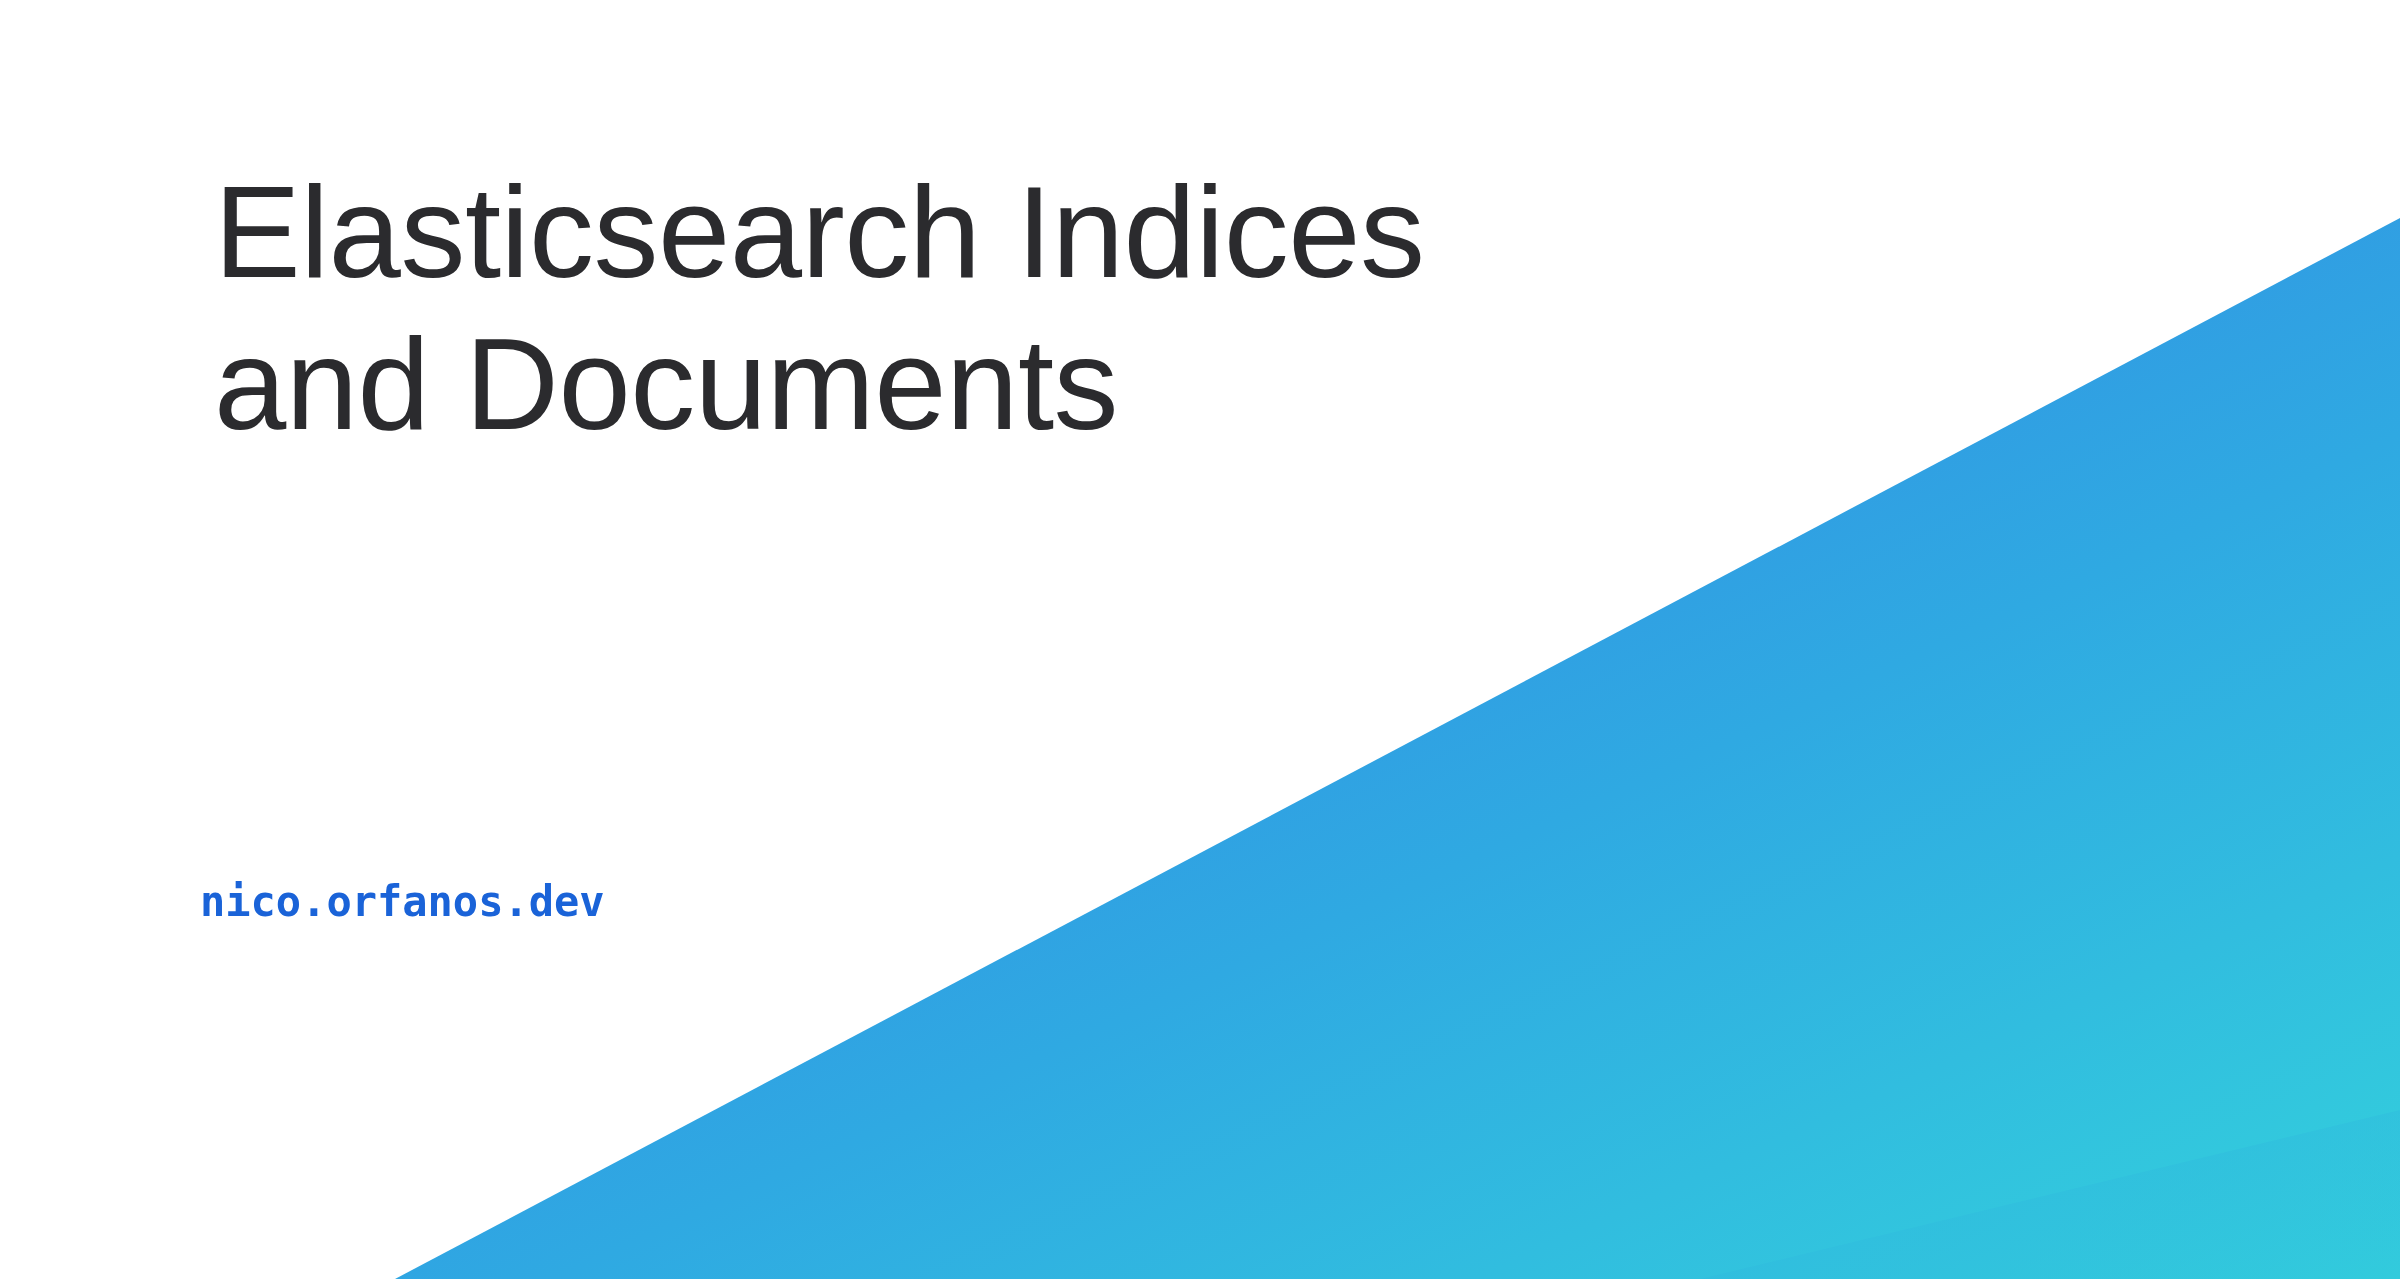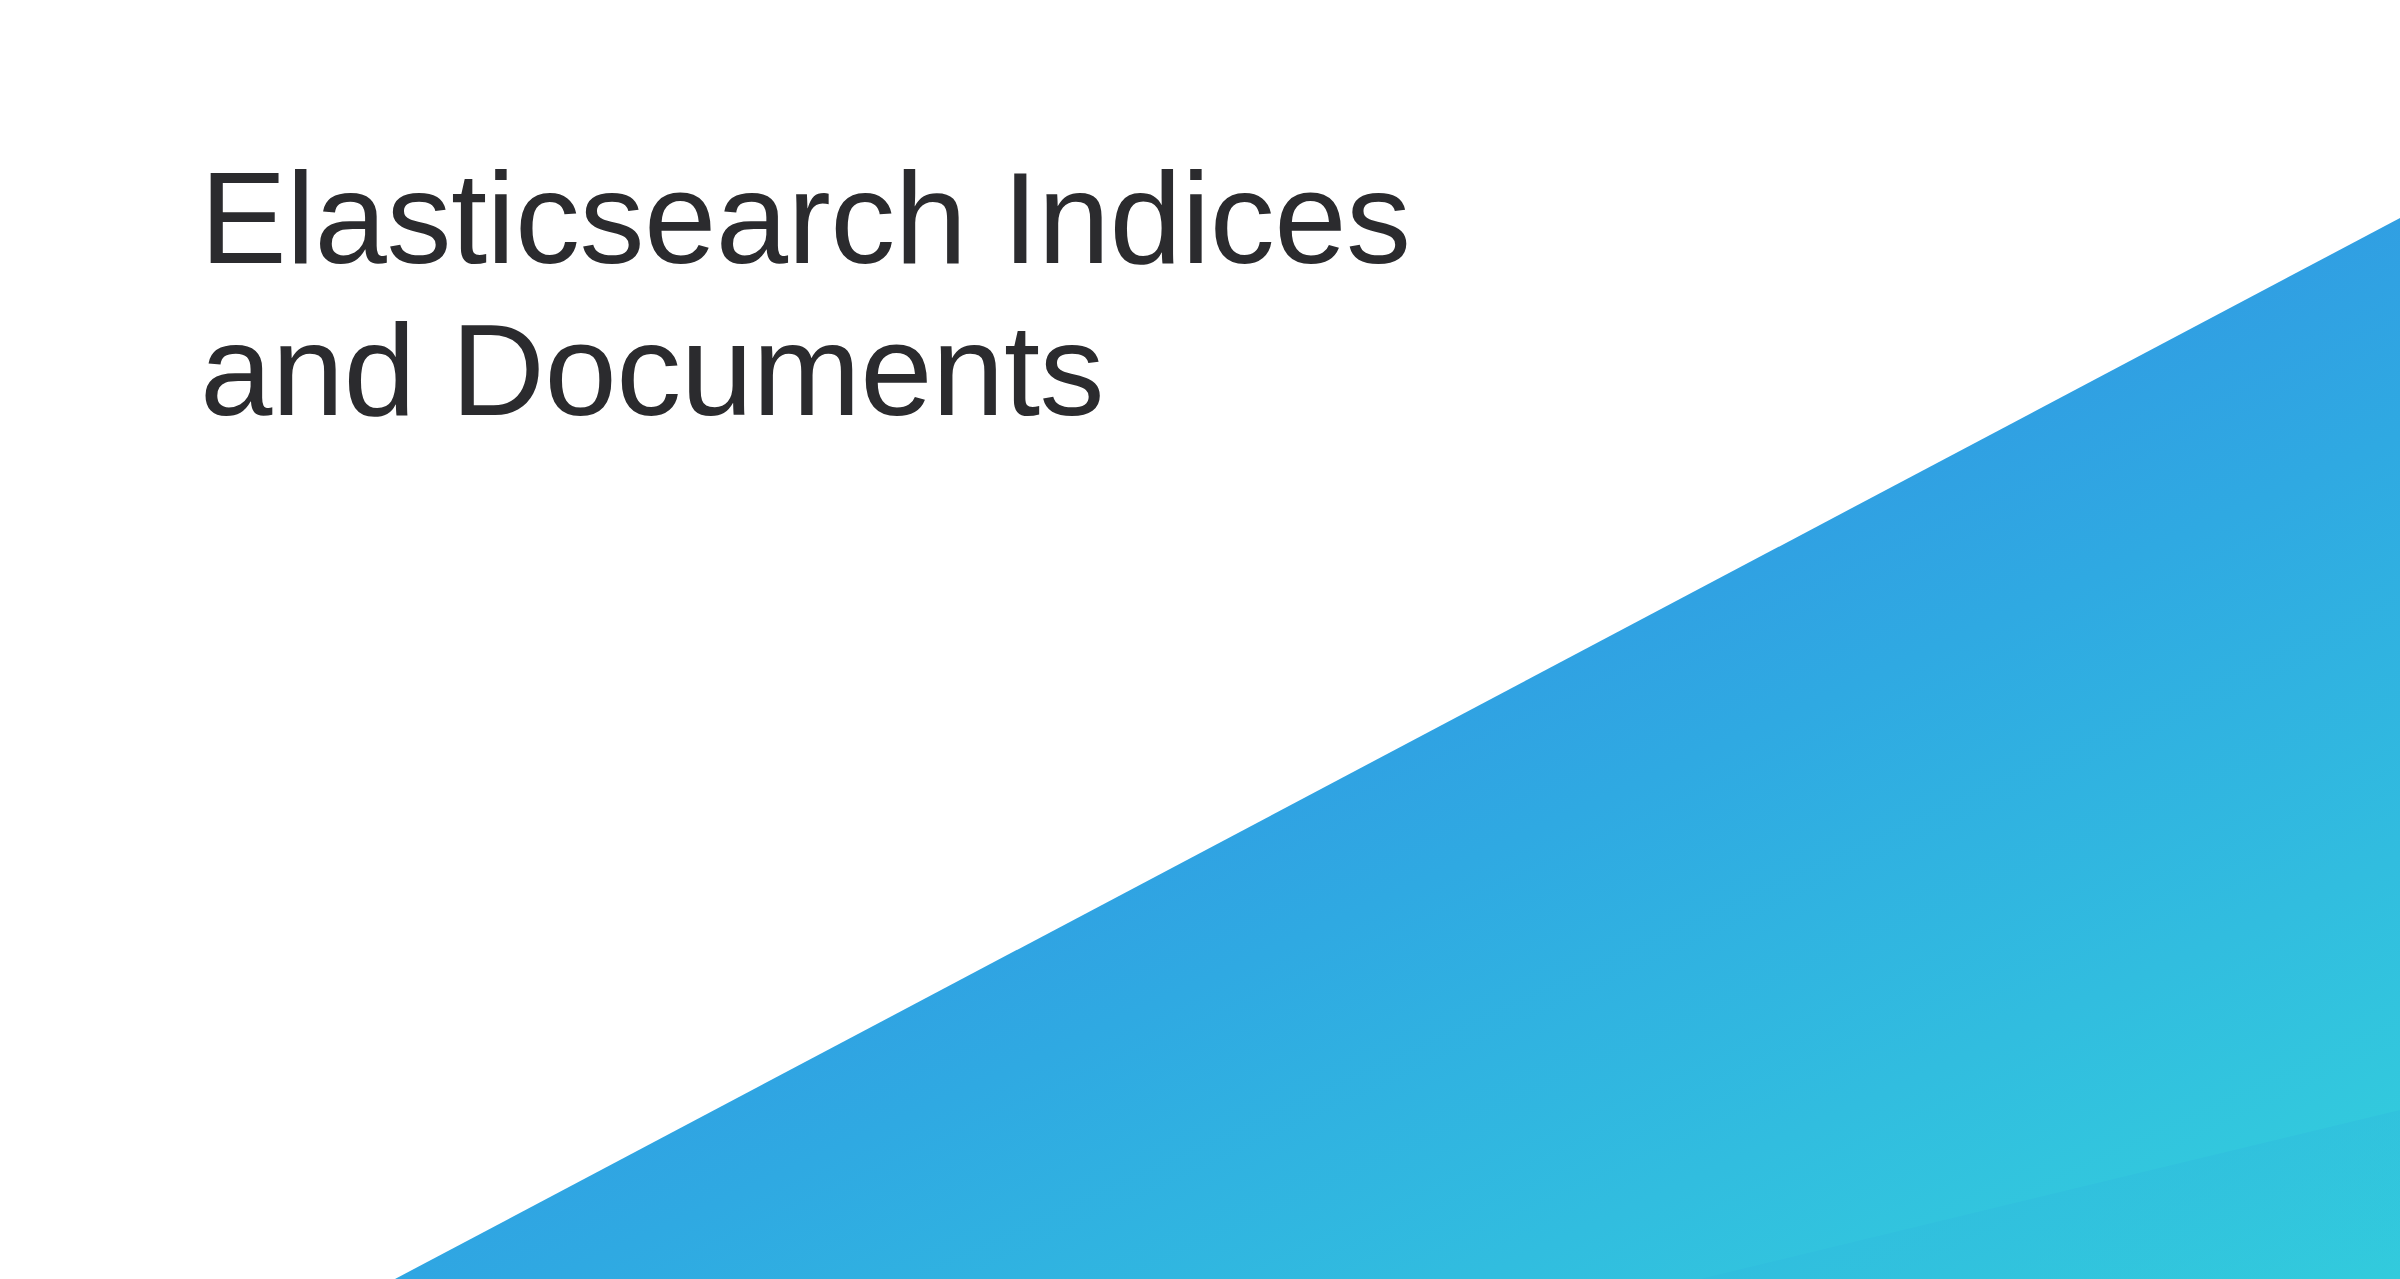--- a/index.html
+++ b/index.html
@@ -36,21 +36,21 @@
     top: 0;
     width: 1500px;
     height: 1279px;
     z-index: 5;
   }
 
   .slide-title {
     position: absolute;
     left: 0;
     top: 142px;
-    margin: 0;
+    margin: 14px;
     width: 1450px;
     font-family: "Liberation Sans", sans-serif;
     font-weight: 400;
     font-size: 130px;
     line-height: 152px;
     letter-spacing: -0.5px;
     color: #2b2b2e;
     white-space: pre-line;
   }
 
@@ -94,16 +94,17 @@
 
     <g clip-path="url(#wedgeClip)">
       <polygon points="2400,1110 2400,1279 1700,1279" fill="url(#bandGrad)"></polygon>
     </g>
   </svg>
 
   <div class="content">
 
     <h1 class="slide-title">Elasticsearch Indices and Documents</h1>
 
+    <a class="slide-link" href="#">nico.orfanos.dev</a>
 
   </div>
 
 </div>
 
 </body></html>

